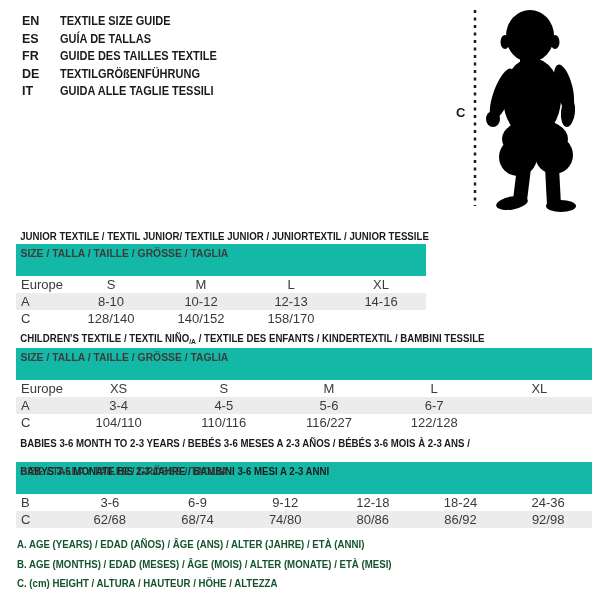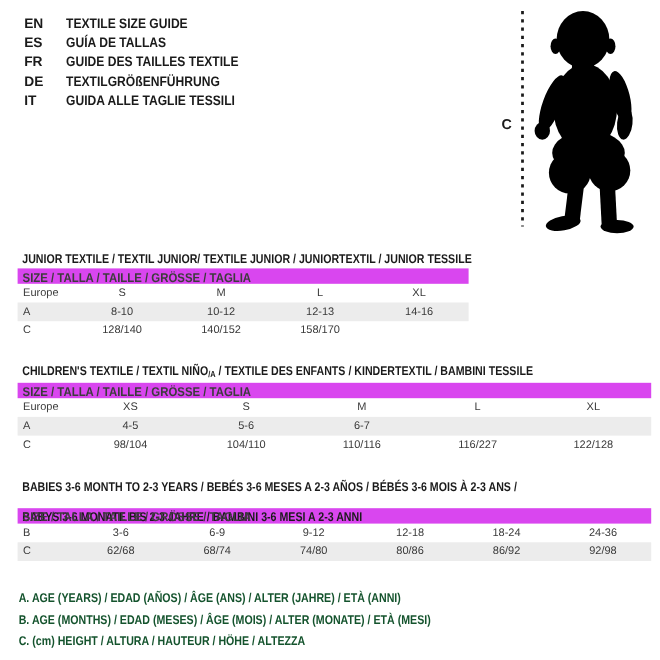--- a/index.html
+++ b/index.html
@@ -30,24 +30,24 @@
   .t-title { font-size:11.5px; transform:scaleX(0.84); line-height:13px; padding-left:5px; }
   .sec1 { top:218px; width:410px; }
   .sec1 h2 { height:26px; }
   .sec2 { top:320px; width:576px; }
   .sec2 h2 { height:28px; }
   .sec3 { top:425px; width:576px; }
   .sec3 h2 { height:37px; }
   .sec3 h2 .t-title { line-height:16px; }
   .sub { font-size:8px; vertical-align:-2px; }
 
-  .bar { height:14px; line-height:16px; background:#d946ef; }
+  .bar { height:32px; line-height:16px; background:#14b8a6; }
   .bar-text { font-size:11.5px; font-weight:600; color:#3c3c3c; transform:scaleX(0.9); padding-left:5px; }
 
-  .row { display:grid; height:17px; line-height:17px; font-size:10px; }
+  .row { display:grid; height:17px; line-height:17px; font-size:13px; }
   .cols4 { grid-template-columns:50px repeat(4,1fr); }
   .cols5 { grid-template-columns:50px repeat(5,1fr); }
   .cols6 { grid-template-columns:50px repeat(6,1fr); }
   .row.shaded { background:#ececec; }
   .cell { text-align:center; }
   .cell.label { text-align:left; padding-left:5px; }
 
   
   .notes { position:absolute; left:17px; top:534px; }
   .notes p { line-height:17.5px; font-weight:bold; color:#14532d; }
@@ -148,27 +148,27 @@
       <div class="row cols5">
         <span class="cell label">Europe</span>
         <span class="cell">XS</span>
         <span class="cell">S</span>
         <span class="cell">M</span>
         <span class="cell">L</span>
         <span class="cell">XL</span>
       </div>
       <div class="row cols5 shaded">
         <span class="cell label">A</span>
+        <span class="cell">3-4</span>
         <span class="cell">4-5</span>
         <span class="cell">5-6</span>
         <span class="cell">6-7</span>
       </div>
       <div class="row cols5">
         <span class="cell label">C</span>
-        <span class="cell">98/104</span>
         <span class="cell">104/110</span>
         <span class="cell">110/116</span>
         <span class="cell">116/227</span>
         <span class="cell">122/128</span>
       </div>
     </div>
   </section>
 
   <section class="sec sec3">
     <h2>

